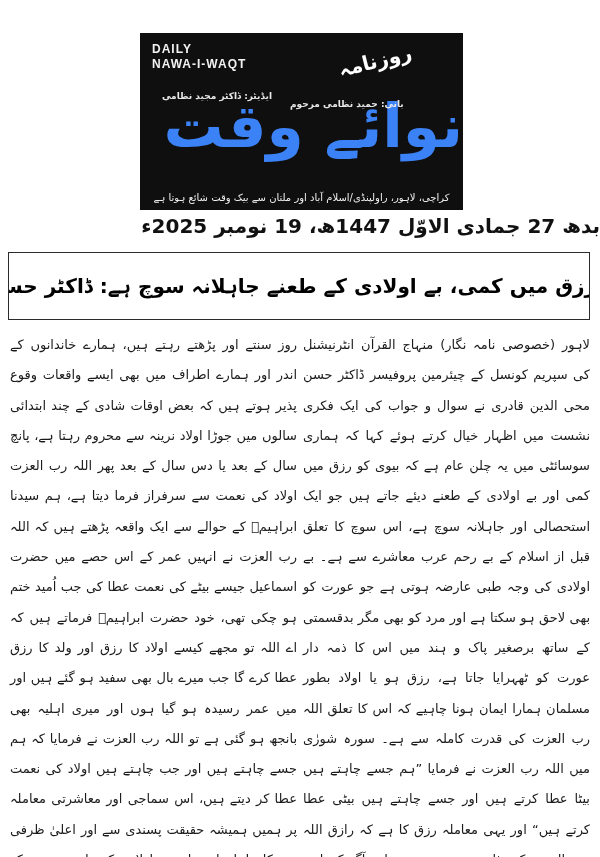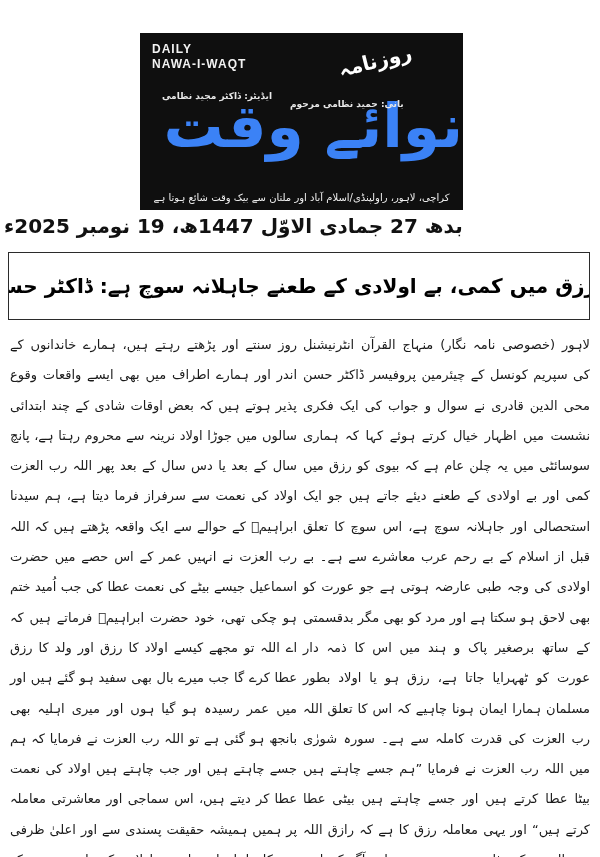--- a/index.html
+++ b/index.html
@@ -72,22 +72,22 @@
     text-align: center;
     font-size: 10px;
     direction: rtl;
     color: #f0f0f0;
     white-space: nowrap;
   }
 
   
   .dateline {
     position: absolute;
-    left: 4px; right: 0; top: 214px;
-    text-align: left;
+    left: 14px; right: 0; top: 214px;
+    text-align: right;
     font-size: 20px;
     font-weight: bold;
     direction: rtl;
     color: #111111;
     white-space: nowrap;
   }
 
   
   .headline-box {
     position: absolute;

